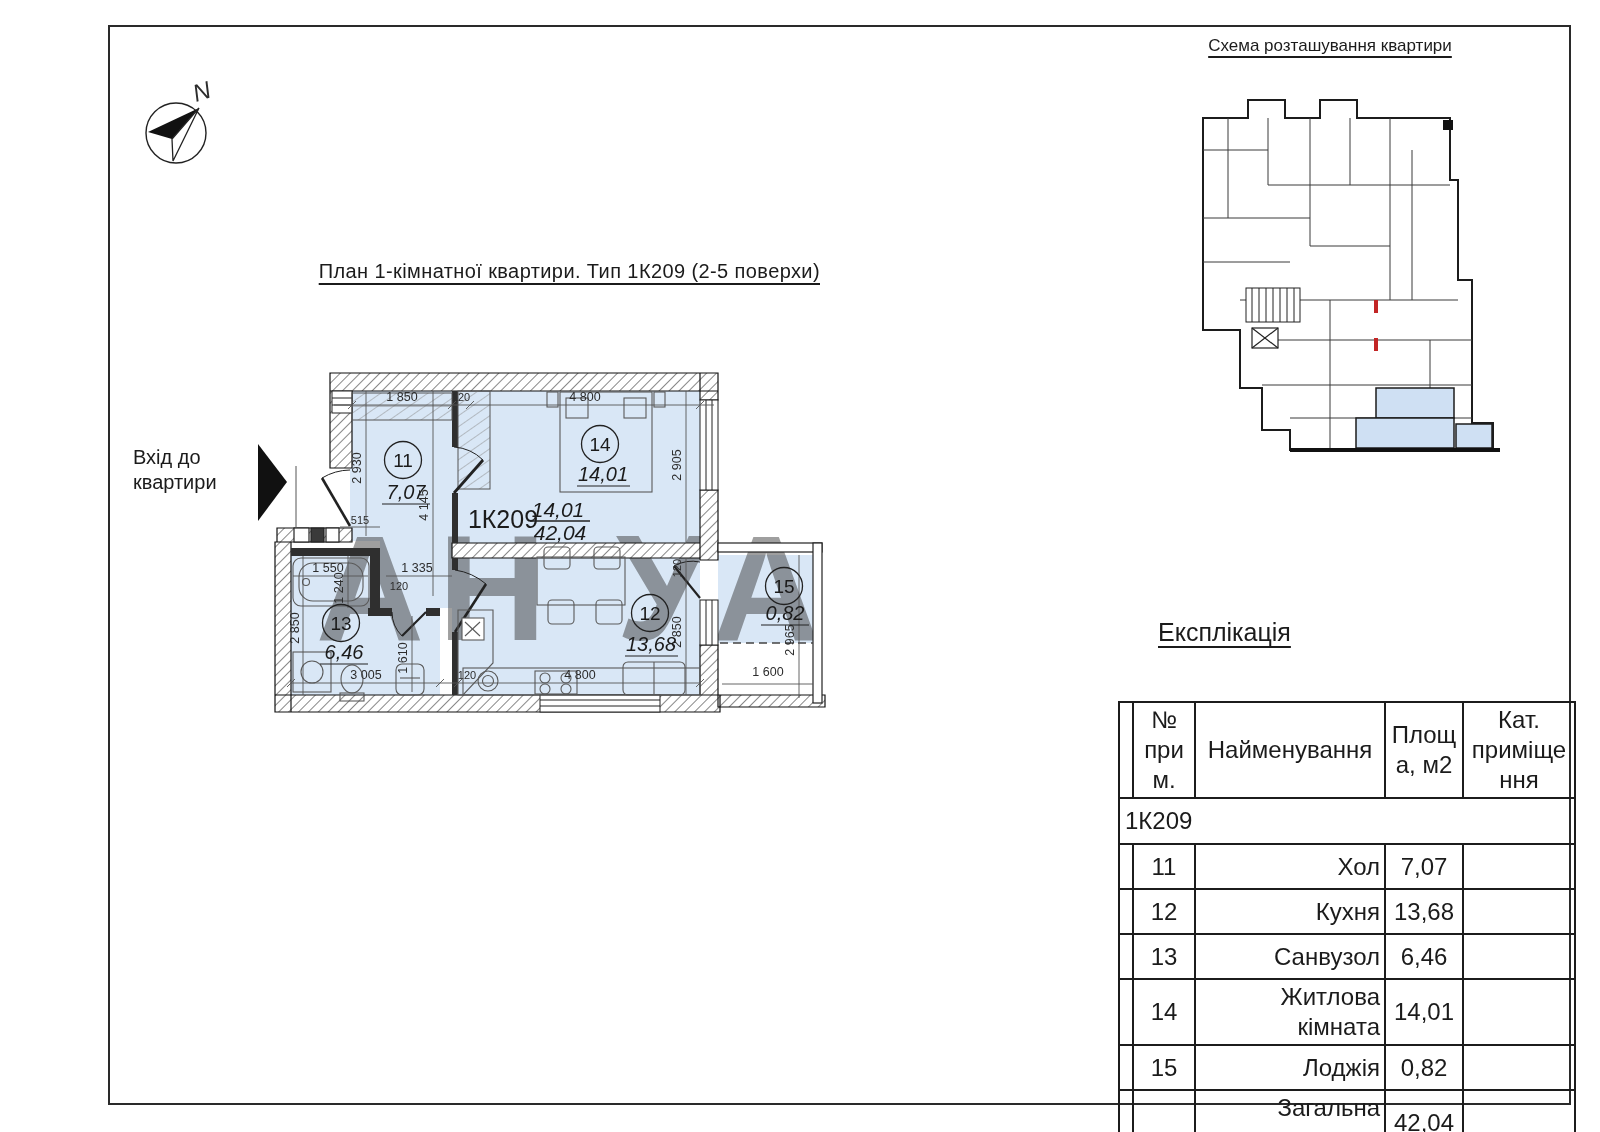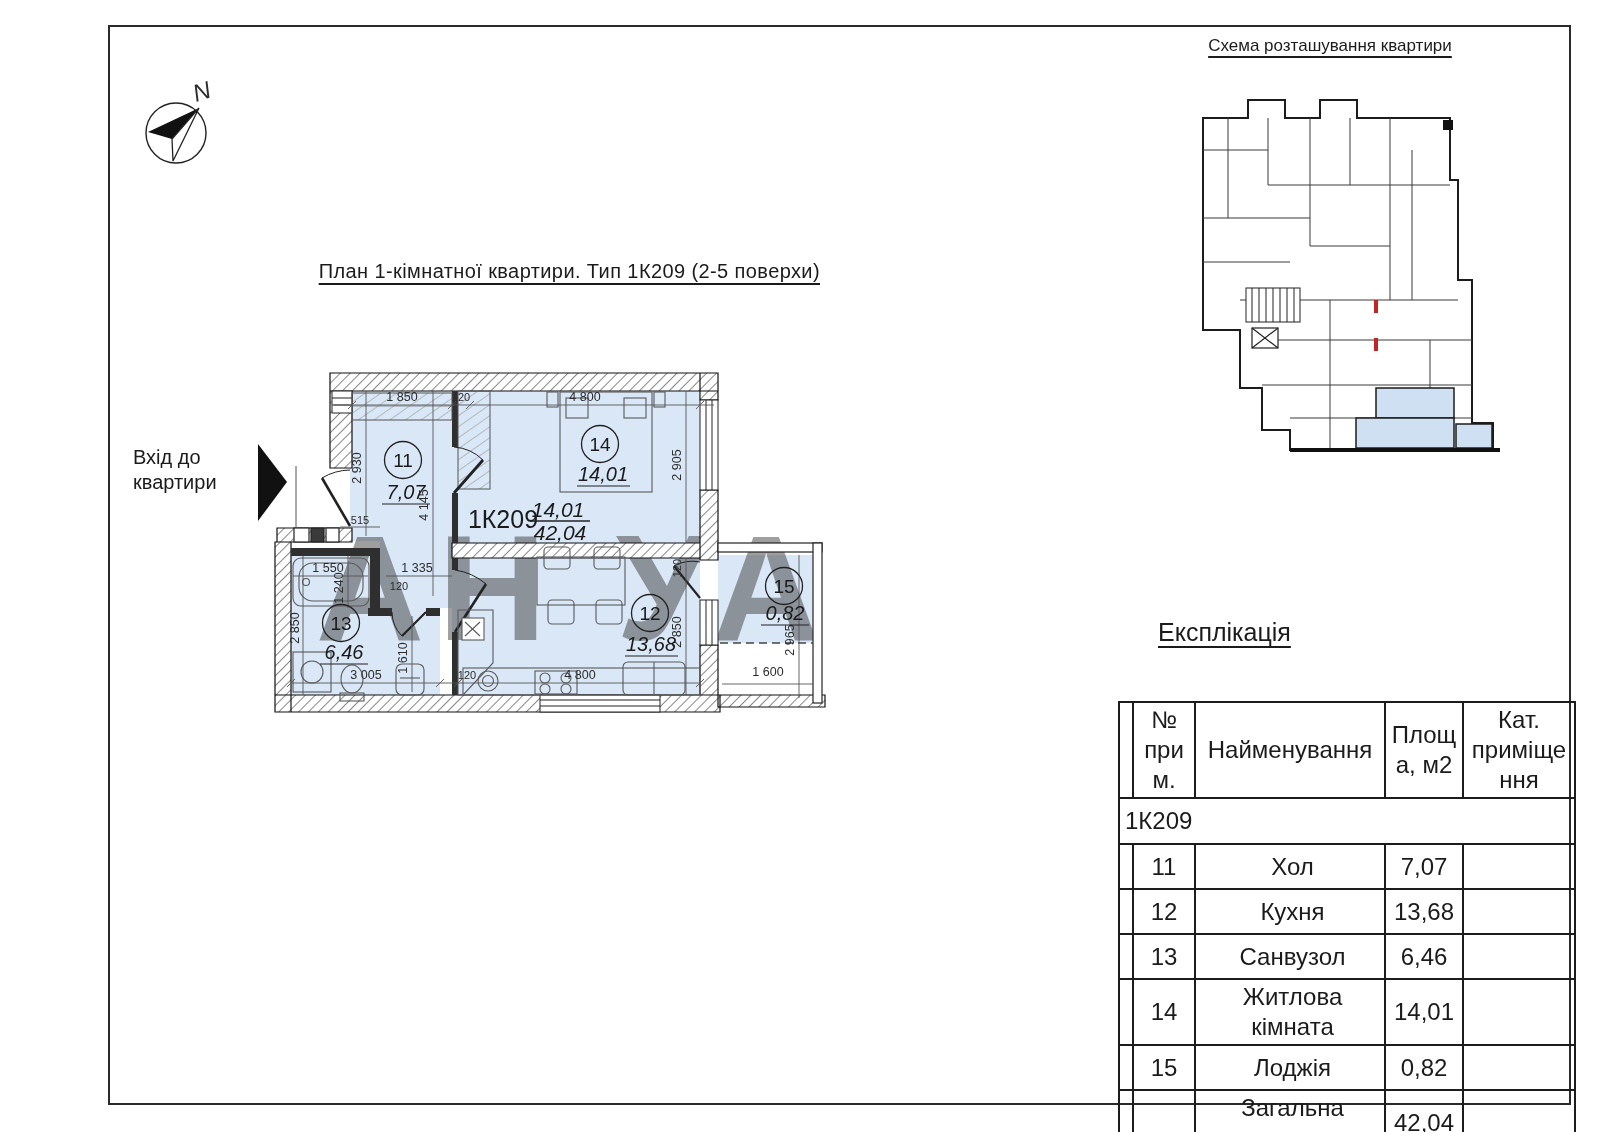--- a/index.html
+++ b/index.html
@@ -7,21 +7,21 @@
   .abs { position:absolute; }
   .page-frame { left:108px; top:25px; width:1463px; height:1080px; border:2px solid #2a2a2a; }
   .u { text-decoration:underline; text-underline-offset:5px; text-decoration-thickness:1.5px; }
   .plan-title { left:255px; top:260px; width:565px; text-align:right; font-size:20px; letter-spacing:.4px; }
   .scheme-title { left:1095px; top:34px; width:470px; text-align:center; font-size:17px; line-height:1.45; }
   .entrance-label { left:133px; top:445px; width:112px; text-align:left; font-size:20px; line-height:1.25; }
   .expl-heading { left:1112px; top:618px; font-size:25px;margin-left:46px; }
   table.expl { position:absolute; left:1118px; top:701px; width:456px; border-collapse:collapse; font-size:24px; table-layout:fixed; }
   table.expl td { border:2px solid #1c1c1c; text-align:center; vertical-align:middle; padding:2px 4px;
                   overflow-wrap:anywhere; line-height:1.25; }
-  table.expl td.name { text-align:center; padding-left:9px; }
+  table.expl td.name { text-align:right; padding-left:9px; }
   table.expl tr.hdr td { height:76px; }
   table.expl tr.grp td { height:46px; text-align:left; padding-left:5px; }
   table.expl tr.row td { height:45px; }
   svg text { font-family:"Liberation Sans", sans-serif; fill:#2d2d2d; }
   .dim { font-size:12.5px; }
   .dim-s { font-size:11px; }
   .roomnum { font-size:19px; fill:#1b1b1b; }
   .area { font-size:20px; font-style:italic; fill:#1b1b1b; }
   .unitlbl { font-size:25px; fill:#1b1b1b; }
   .frac { font-size:21px; font-style:italic; fill:#1b1b1b; }

